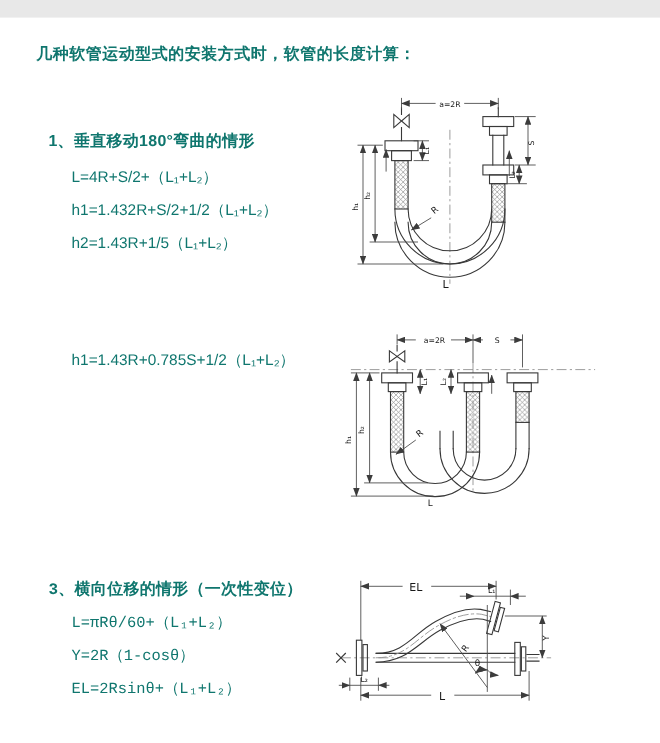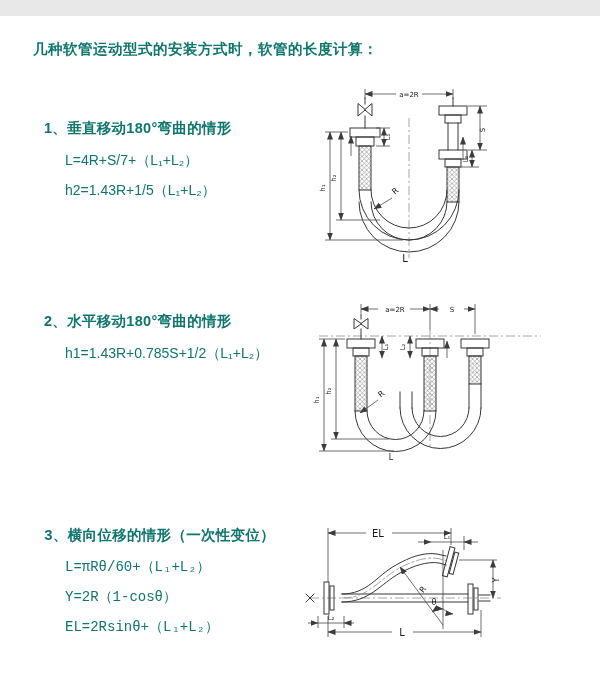--- a/index.html
+++ b/index.html
@@ -26,21 +26,22 @@
 </style>
 </head>
 <body>
 
 <div class="page">
 
   <div class="title">几种软管运动型式的安装方式时，软管的长度计算：</div>
 
   <div class="sec" style="top:103px;">
     <div class="sec-h">1、垂直移动180°弯曲的情形</div>
-    <p class="formula">L=4R+S/7+（L₁+L₂）</p>
+    <p class="formula">L=4R+S/2+（L₁+L₂）</p>
+    <p class="formula">h1=1.432R+S/2+1/2（L₁+L₂）</p>
     <p class="formula">h2=1.43R+1/5（L₁+L₂）</p>
   </div>
 
   <div class="diag" style="left:308px;top:64px;">
     <svg width="282" height="194" viewBox="0 0 282 194">
       <defs>
         <marker id="ah1" viewBox="0 0 8 6" refX="7.5" refY="3" markerWidth="8" markerHeight="6" orient="auto-start-reverse" markerUnits="userSpaceOnUse">
           <path d="M0,0 L8,3 L0,6 Z" fill="#3c3c3c"></path>
         </marker>
         <pattern id="bp1" width="4.5" height="4.5" patternUnits="userSpaceOnUse">
@@ -121,21 +122,20 @@
       <text x="160" y="79" text-anchor="middle" transform="rotate(-90 160 79)">L₂</text>
       <text x="17" y="108" text-anchor="middle" transform="rotate(-90 17 108)">h₁</text>
       <text x="28" y="98" text-anchor="middle" transform="rotate(-90 28 98)">h₂</text>
       <text x="82" y="57" text-anchor="middle" transform="rotate(-90 82 57)">L₁</text>
       <text x="89" y="113" class="med" text-anchor="middle" transform="rotate(-40 89 113)">R</text>
       <text x="97" y="182" class="big" text-anchor="middle">L</text>
     </svg>
   </div>
 
   <div class="sec" style="top:296px;">
-    <div class="sec-h">2、水平移动180°弯曲的情形</div>
     <p class="formula">h1=1.43R+0.785S+1/2（L₁+L₂）</p>
   </div>
 
   <div class="diag" style="left:306px;top:280px;">
     <svg width="285" height="175" viewBox="0 0 285 175">
       <defs>
         <marker id="ah2" viewBox="0 0 8 6" refX="7.5" refY="3" markerWidth="8" markerHeight="6" orient="auto-start-reverse" markerUnits="userSpaceOnUse">
           <path d="M0,0 L8,3 L0,6 Z" fill="#3c3c3c"></path>
         </marker>
         <pattern id="bp2" width="4.5" height="4.5" patternUnits="userSpaceOnUse">

